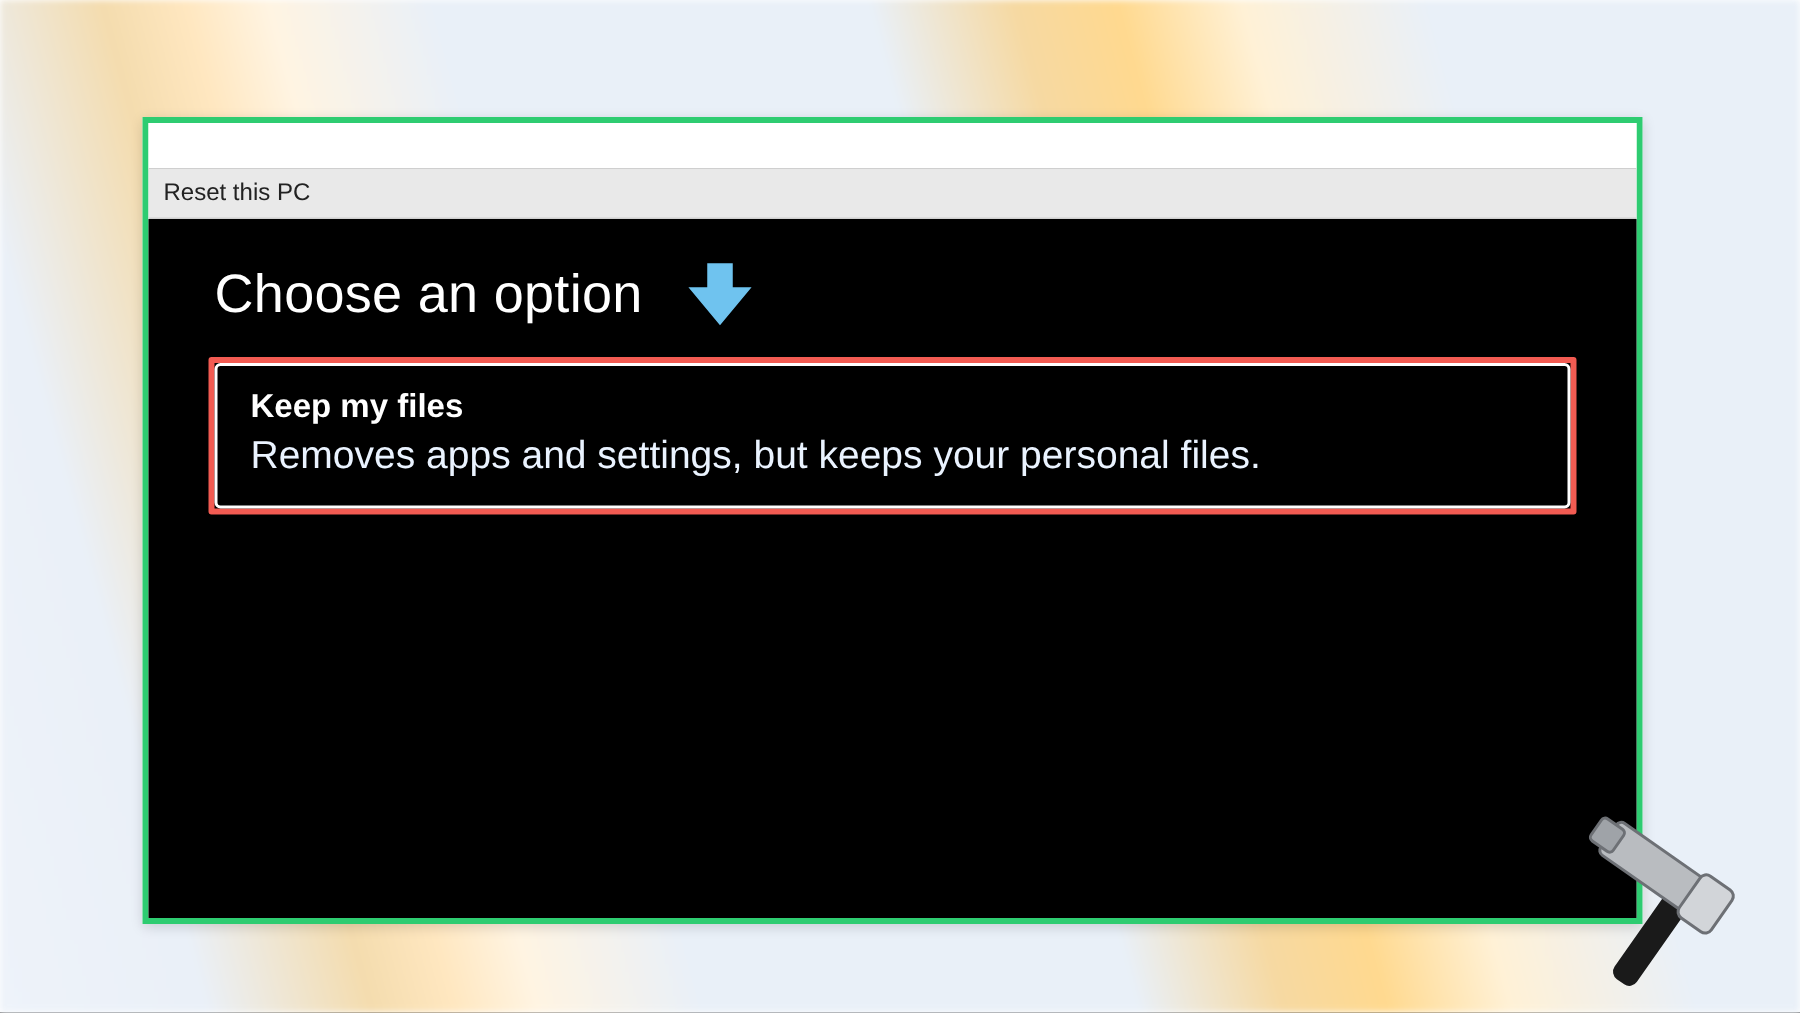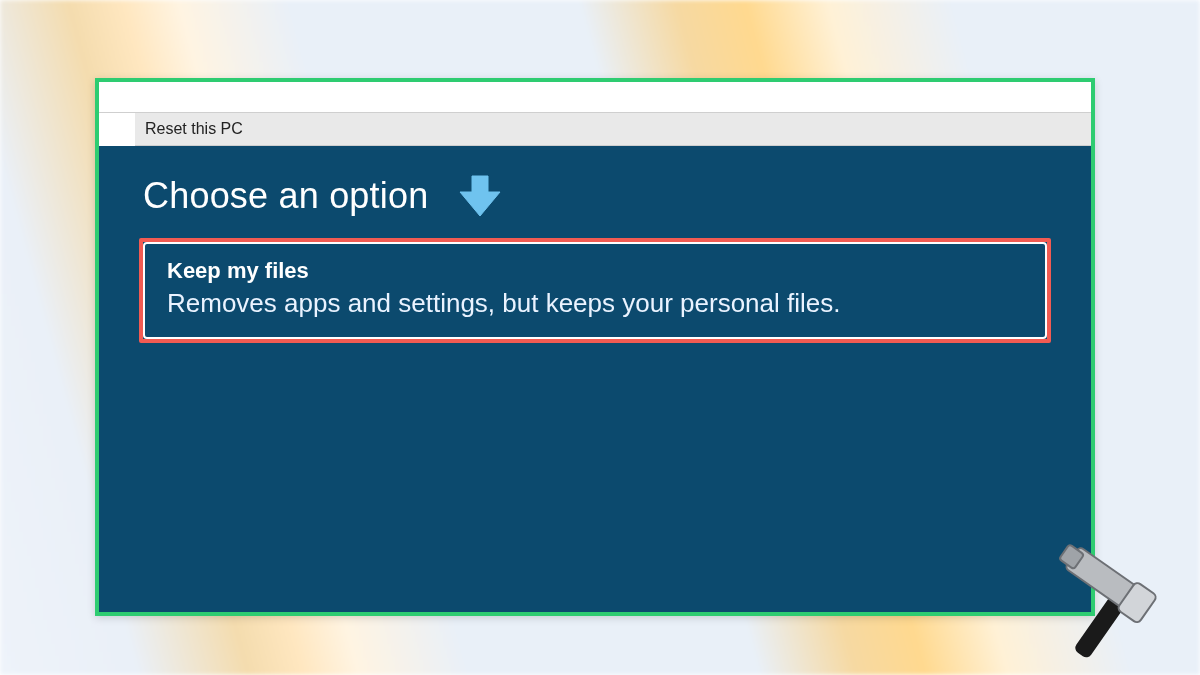--- a/index.html
+++ b/index.html
@@ -17,25 +17,25 @@
   }
   .frame{
     position:absolute;left:95px;top:78px;width:1000px;height:538px;
     border:4px solid #2ecc71;box-sizing:border-box;background:#fff;
     box-shadow:0 2px 8px rgba(0,0,0,.15);
   }
   .topwhite{height:30px;background:#fff;border-bottom:1px solid #cfcfcf;}
   .titlebar{
     height:32px;background:#e9e9e9;border-bottom:1px solid #cfcfcf;
     display:flex;align-items:center;padding:0 10px;
-    font-size:16px;color:#222;margin-left:36px;
+    font-size:16px;color:#222;
   }
   .bluepane{
     position:absolute;left:0;right:0;top:64px;bottom:0;
-    background:#0c4a6e;color:#fff;padding:28px 44px 20px 44px;
+    background:#000000;color:#fff;padding:28px 44px 20px 44px;
     box-sizing:border-box;
   }
   .heading{
     font-size:36px;font-weight:300;margin:0 0 24px 0;letter-spacing:.2px;
     display:flex;align-items:center;gap:28px;
   }
   .heading .arrow{display:inline-flex;}
   .options{display:flex;flex-direction:column;gap:40px;}
   .option{
     border:2px solid #fff;border-radius:4px;

